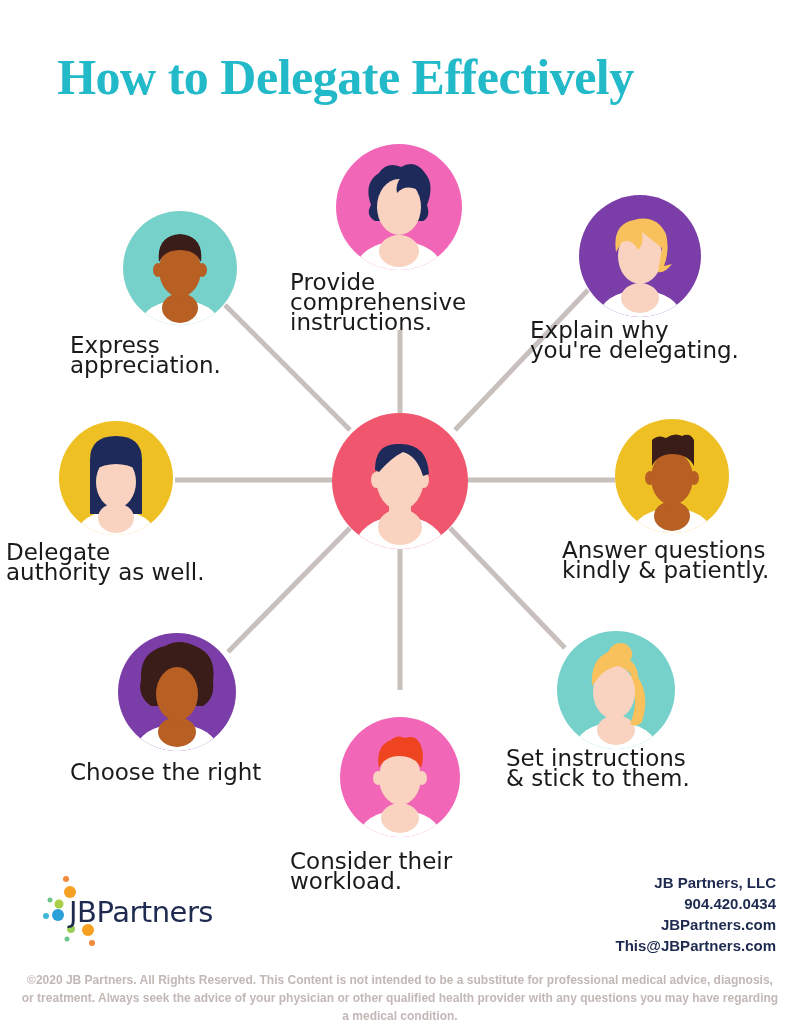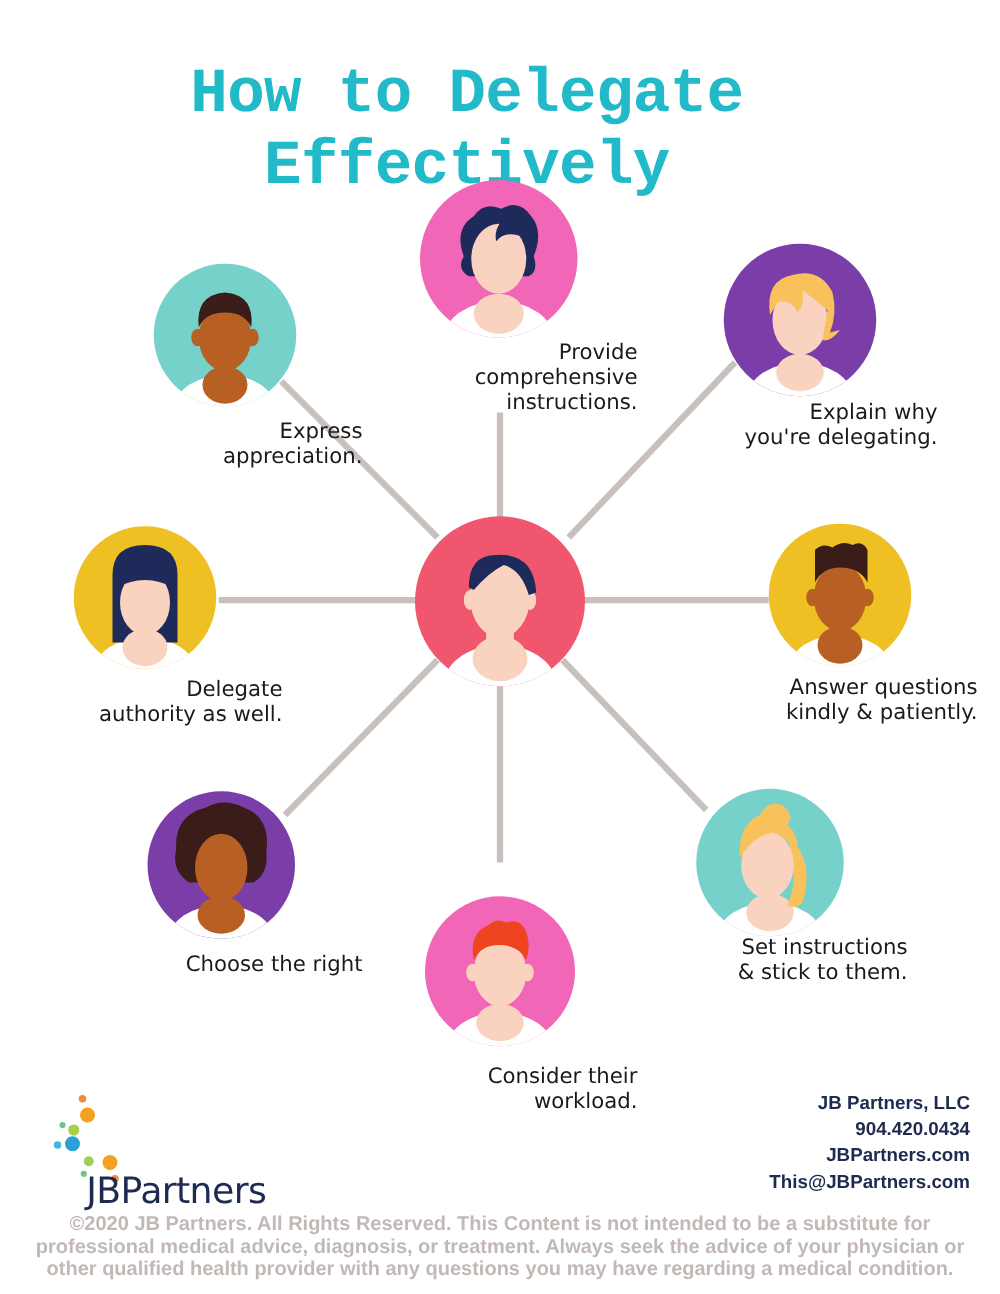--- a/index.html
+++ b/index.html
@@ -1,25 +1,25 @@
 <!DOCTYPE html>
 <html><head>
 <meta charset="utf-8">
 <style>
   html,body{margin:0;padding:0;background:#fff;}
   body{width:800px;height:1035px;position:relative;overflow:hidden;font-family:"Liberation Sans","DejaVu Sans",sans-serif;}
-  .title{position:absolute;left:0;top:48px;width:691px;text-align:center;font-size:50px;font-weight:bold;color:#22b9c9;letter-spacing:-0.5px;font-family:Liberation Mono, monospace;margin-left:28px;}
+  .title{position:absolute;left:0;top:48px;width:691px;text-align:center;font-size:50px;font-weight:bold;color:#22b9c9;letter-spacing:-0.5px;font-family:Liberation Serif, serif;}
   svg.lines{position:absolute;left:0;top:0;}
   .node{position:absolute;}
   .avatar{position:absolute;}
-  .label{position:absolute;text-align:right;font-size:17px;line-height:20px;color:#1a1a1a;width:220px;font-family:"DejaVu Sans",sans-serif;}
+  .label{position:absolute;text-align:left;font-size:23px;line-height:20px;color:#1a1a1a;width:220px;font-family:"DejaVu Sans",sans-serif;}
   .logo{position:absolute;left:40px;top:875px;width:200px;height:75px;}
-  .logo-text{position:absolute;left:69px;top:895px;font-size:29px;color:#1e2a4f;font-family:"DejaVu Sans",sans-serif;letter-spacing:-0.5px;margin-top:40px;}
+  .logo-text{position:absolute;left:69px;top:895px;font-size:29px;color:#1e2a4f;font-family:"DejaVu Sans",sans-serif;letter-spacing:-0.5px;}
   .contact{position:absolute;right:24px;top:872px;text-align:right;font-weight:bold;font-size:15px;line-height:21px;color:#1e2a4f;margin-left:44px;}
-  .disclaimer{position:absolute;left:20px;top:971px;width:760px;text-align:center;font-size:16px;line-height:18px;font-weight:bold;color:#c2b8b6;}
+  .disclaimer{position:absolute;left:20px;top:971px;width:760px;text-align:center;font-size:12px;line-height:18px;font-weight:bold;color:#c2b8b6;}
 </style>
 </head>
 <body>
 
 <div class="title">How to Delegate Effectively</div>
 
 <svg class="lines" width="800" height="1035">
   <g stroke="#c8c0bd" stroke-width="5" stroke-linecap="butt">
     <line x1="400" y1="330" x2="400" y2="420"></line>
     <line x1="455" y1="430" x2="588" y2="290"></line>

